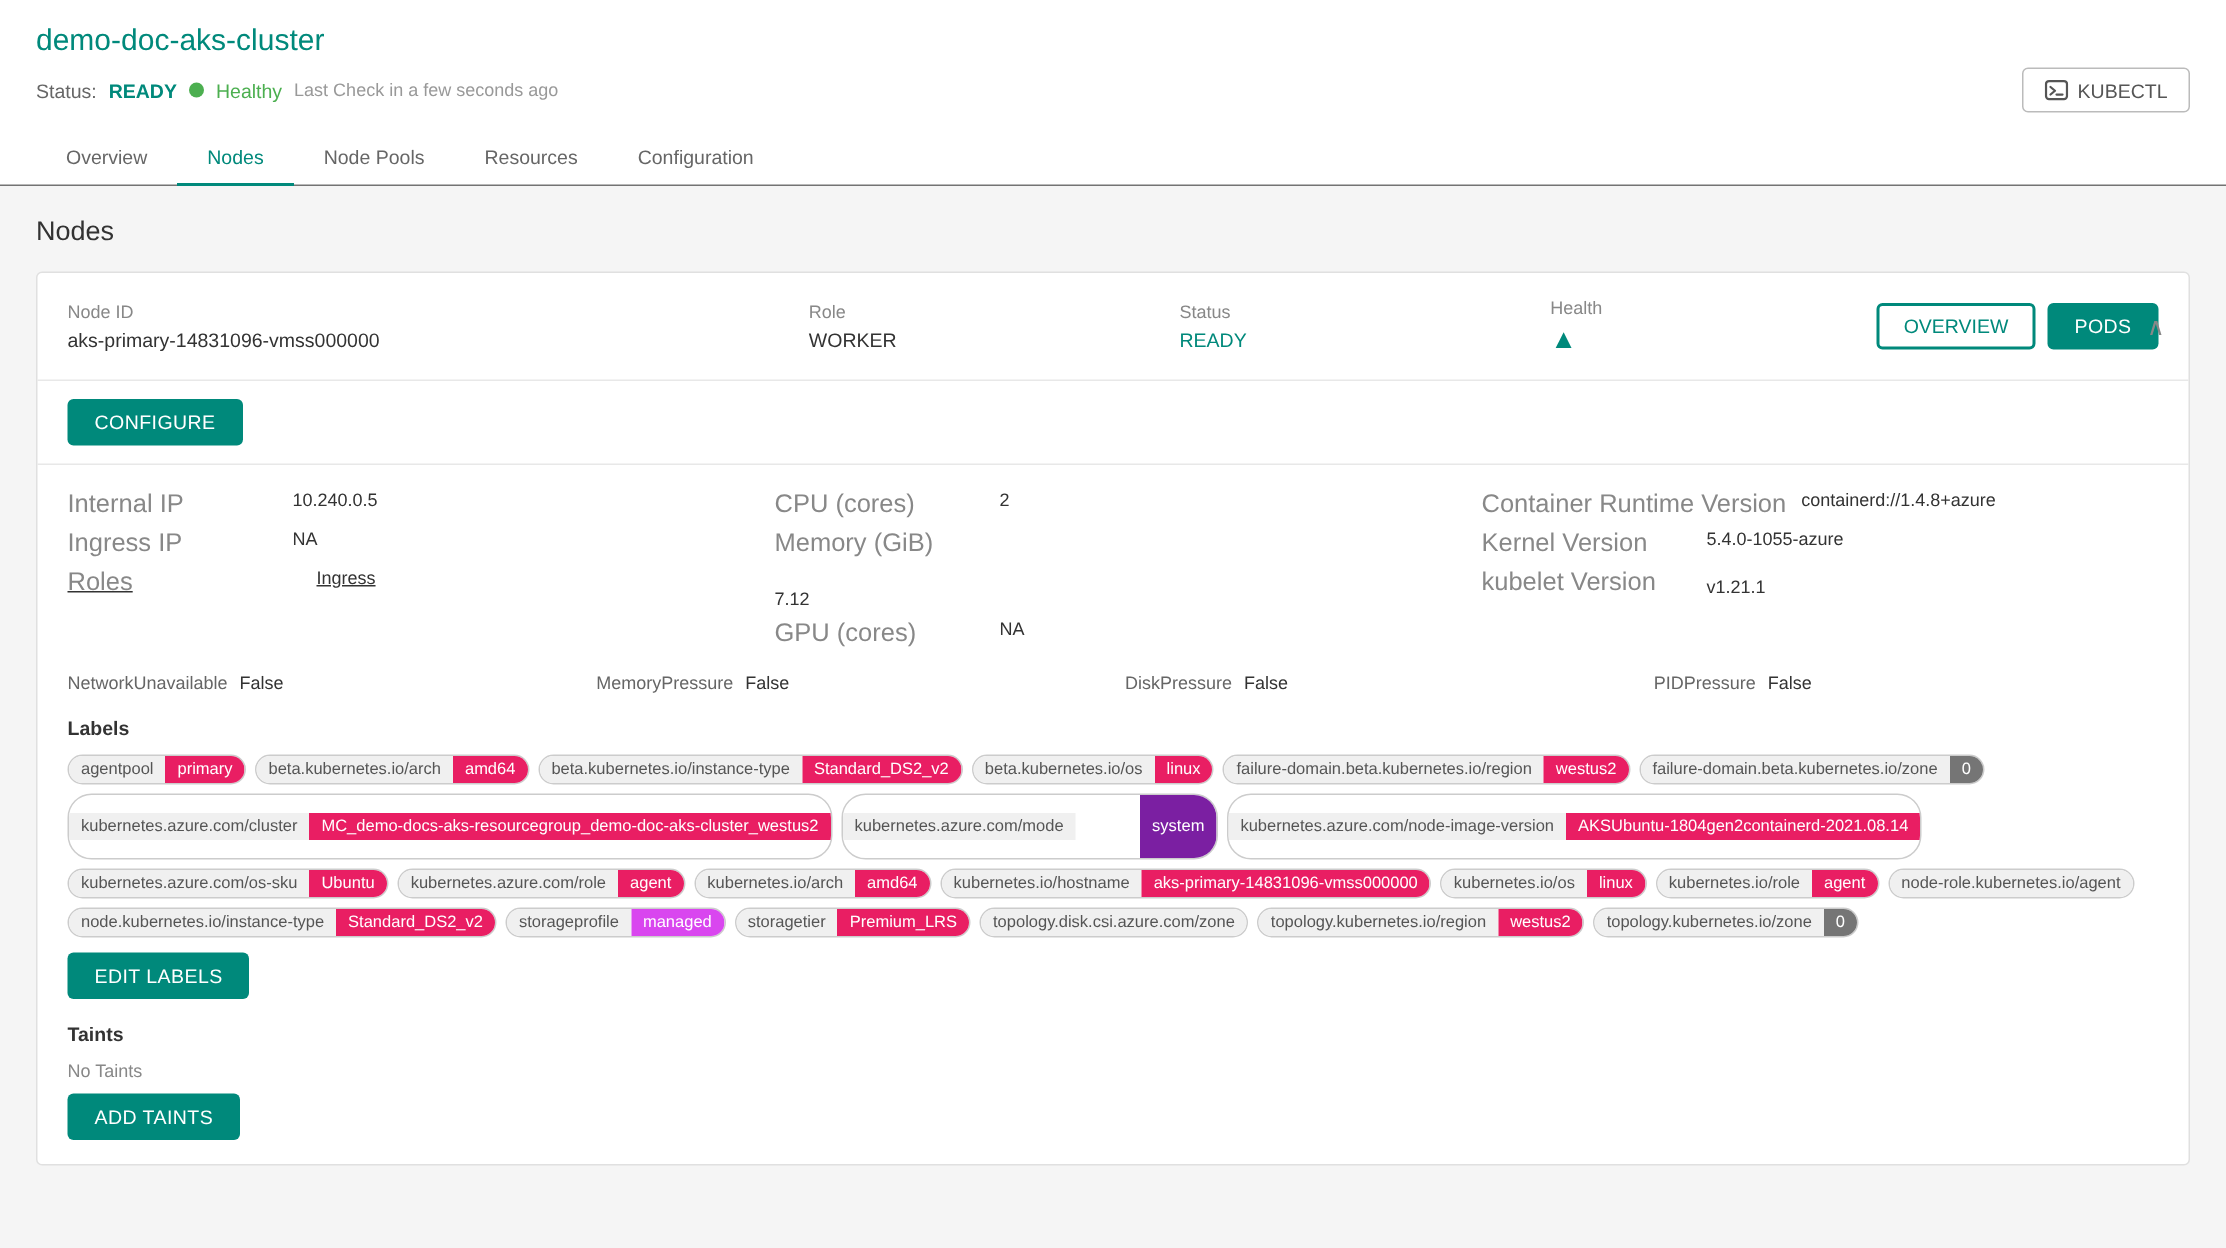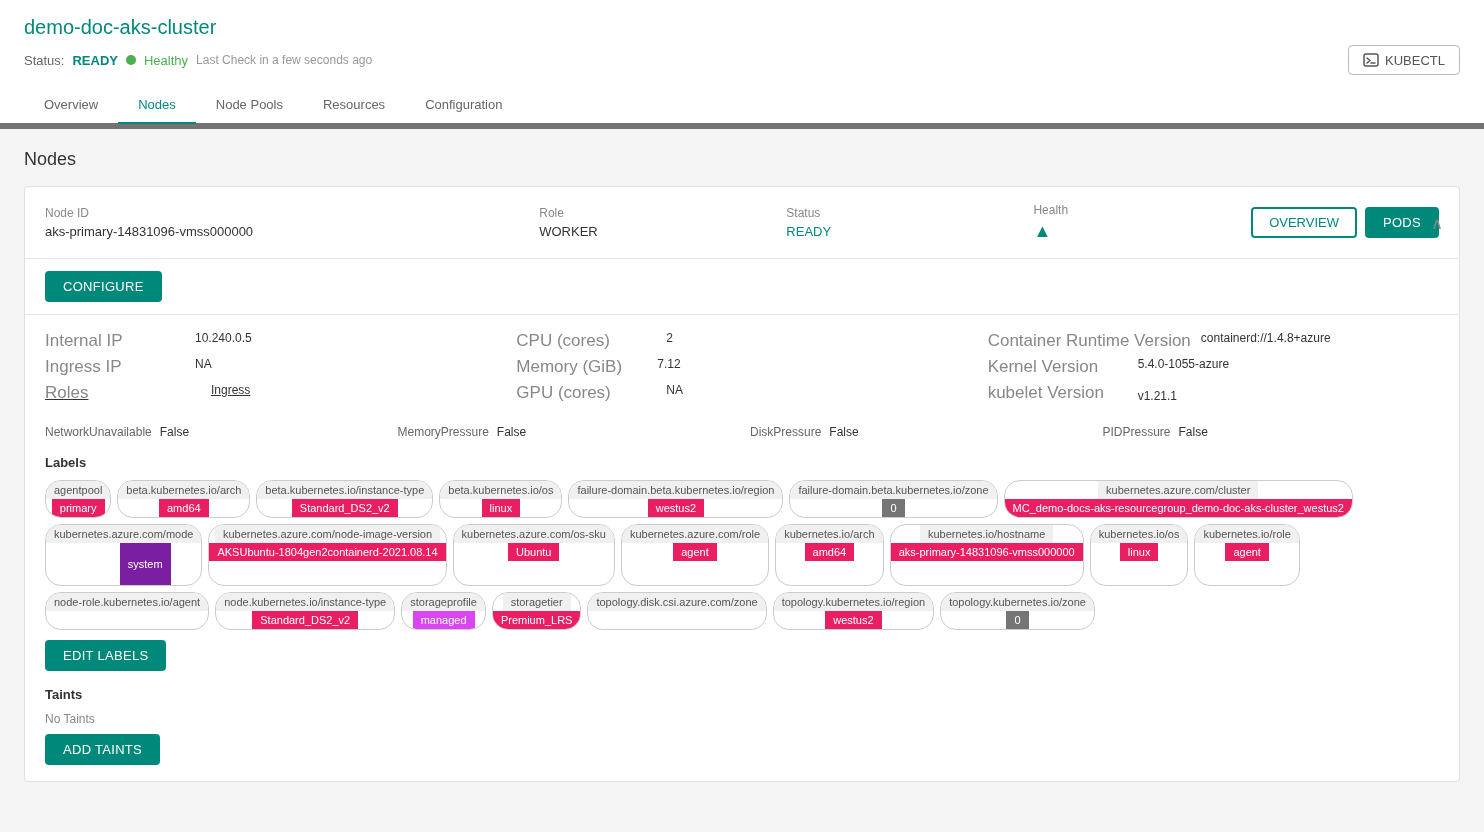--- a/index.html
+++ b/index.html
@@ -1,21 +1,21 @@
 <!DOCTYPE html>
 <html><head>
   <meta charset="utf-8">
   <style>
     * { box-sizing: border-box; margin: 0; padding: 0; }
     body { font-family: 'Segoe UI', Arial, sans-serif; font-size: 13px; color: #333; background: #f5f5f5; }
     
     .top-bar {
       background: #fff;
       padding: 16px 24px 0 24px;
-      border-bottom: 6px solid #737373;
+      border-bottom: 1px solid #737373;
     }
     .cluster-title {
       font-size: 20px;
       font-weight: 500;
       color: #00897b;
       margin-bottom: 6px;
     }
     .status-row {
       display: flex;
       align-items: center;
@@ -198,21 +198,20 @@
       gap: 6px;
       margin-bottom: 10px;
     }
     .label-tag {
       display: flex;
       align-items: center;
       border: 1px solid #ccc;
       border-radius: 16px;
       overflow: hidden;
       font-size: 11px;
-      flex-direction: column;
     }
     .label-key {
       background: #f0f0f0;
       padding: 3px 8px;
       color: #555;
     }
 
     .taints-section {
       margin-top: 8px;
     }
@@ -303,21 +302,21 @@
           <div style="display:flex; gap:26px;text-decoration:underline;">
             <span class="detail-label">Roles</span>
             <span class="detail-value">Ingress</span>
           </div>
         </div>
         <div>
           <div style="display:flex; gap:10px; margin-bottom:6px;">
             <span class="detail-label">CPU (cores)</span>
             <span class="detail-value">2</span>
           </div>
-          <div style="display:flex; gap:1px; margin-bottom:6px;">
+          <div style="display:flex; gap:20px; margin-bottom:6px;flex-direction:column;">
             <span class="detail-label">Memory (GiB)</span>
             <span class="detail-value">7.12</span>
           </div>
           <div style="display:flex; gap:10px;">
             <span class="detail-label">GPU (cores)</span>
             <span class="detail-value">NA</span>
           </div>
         </div>
         <div>
           <div style="display:flex; gap:10px; margin-bottom:6px;">

